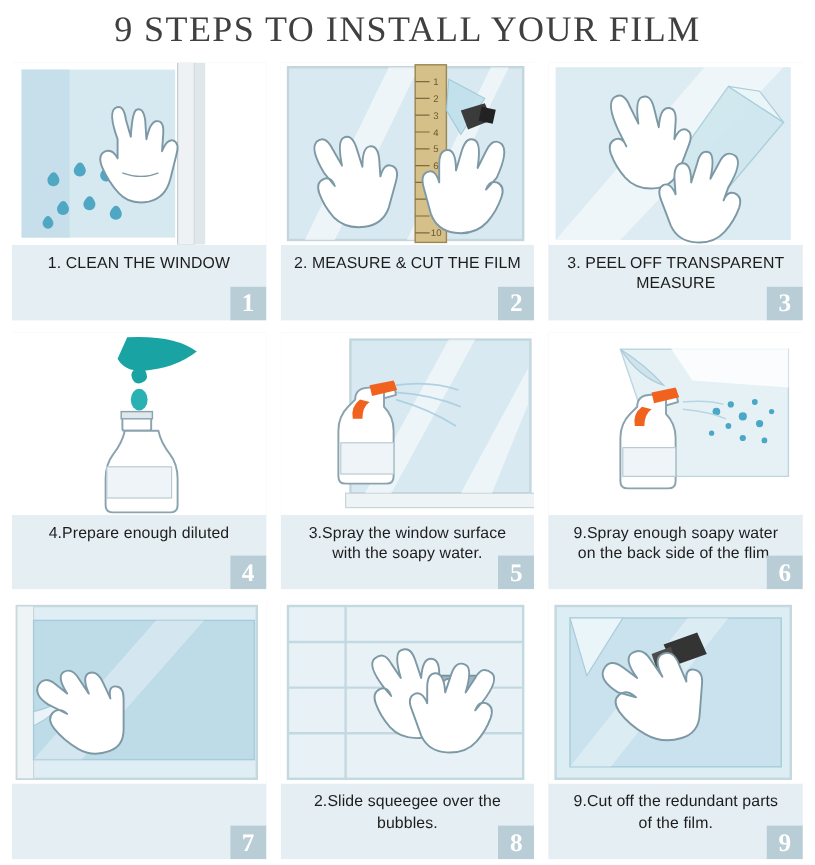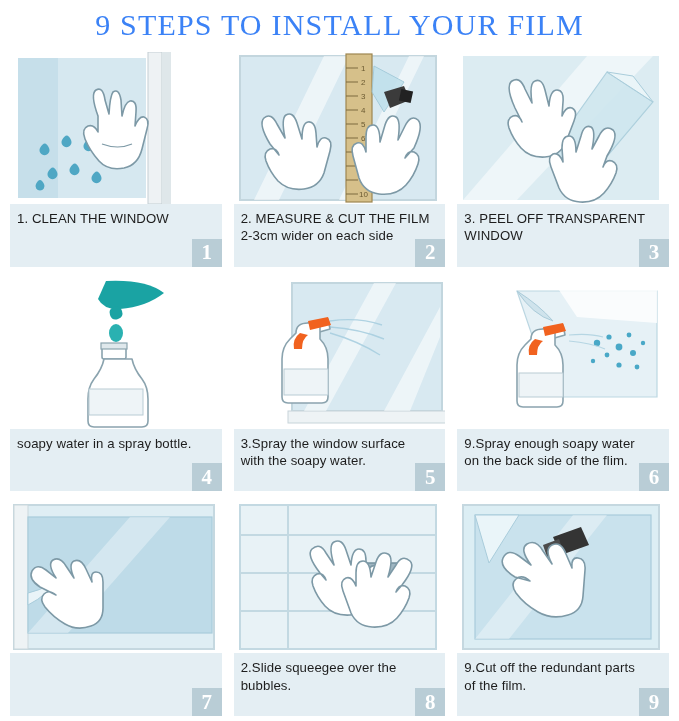--- a/index.html
+++ b/index.html
@@ -20,21 +20,21 @@
     position: relative;
     box-sizing: border-box;
     padding: 0 8px;
   }
   .title {
     text-align: center;
     font-family: "Liberation Serif", serif;
     font-size: 30px;
     letter-spacing: 1.2px;
     font-weight: 400;
-    color: #3b82f6;
+    color: #404040;
     padding: 8px 0 10px 0;
     margin: 0;
     white-space: nowrap;
   }
   .grid {
     display: grid;
     grid-template-columns: repeat(3, 1fr);
     grid-template-rows: repeat(3, 1fr);
     gap: 10px 12px;
     padding: 0 2px;
@@ -74,21 +74,21 @@
   }
   .caption {
     flex: 1 1 auto;
     background: #e4eef3;
     padding: 6px 7px 6px 7px;
     font-size: 13.2px;
     line-height: 1.32;
     color: #1d1d1d;
     letter-spacing: 0.1px;
   }
-  .caption span { display: block; }
+  .caption span { display: block; text-align: center; }
 </style>
 </head>
 <body>
 
 <div class="page">
 
   <h1 class="title">9 STEPS TO INSTALL YOUR FILM</h1>
 
   <div class="grid">
 
@@ -171,21 +171,20 @@
           </g>
 
           <g fill="#ffffff" stroke="#7d99a6" stroke-width="1.6" stroke-linejoin="round">
             <path d="M180 96 q10 -22 4 -28 q-7 -6 -13 6 l-7 14 q3 -20 -2 -23 q-7 -4 -11 8 l-5 17 q0 -17 -7 -17 q-7 0 -7 12 l0 15 q-3 -11 -9 -9 q-7 2 -4 13 l6 22 q5 14 20 16 q17 2 27 -9 q8 -9 12 -21 q3 -9 -4 -12 q-6 -2 -9 6z"></path>
           </g>
         </svg>
       </div>
       <div class="badge">2</div>
       <div class="caption">
         <span>2. MEASURE &amp; CUT THE FILM</span>
-        <span>2-3cm wider on each side</span>
       </div>
     </div>
 
     <div class="card">
       <div class="illus">
         <svg width="215" height="152" viewBox="0 0 215 152">
           <rect x="0" y="0" width="215" height="152" fill="#ffffff"></rect>
           <rect x="6" y="4" width="196" height="144" fill="#dcecf2"></rect>
           <polygon points="6,148 130,4 196,4 60,148" fill="#ffffff" opacity="0.5"></polygon>
 
@@ -194,21 +193,21 @@
 
           <g fill="#ffffff" stroke="#7d99a6" stroke-width="1.6" stroke-linejoin="round">
             <path d="M58 56 q-10 -22 -3 -27 q8 -5 13 8 l7 14 q-3 -20 3 -22 q7 -3 10 9 l4 16 q1 -16 8 -16 q7 0 6 12 l-1 14 q4 -10 10 -8 q6 3 2 13 l-8 21 q-6 14 -21 15 q-15 1 -24 -9 q-8 -9 -12 -20 q-3 -9 4 -12 q6 -2 9 6z"></path>
             <path d="M150 104 q12 -20 6 -26 q-8 -6 -14 6 l-7 13 q4 -19 -1 -22 q-7 -3 -10 9 l-5 16 q0 -16 -7 -16 q-7 0 -7 12 l1 14 q-4 -10 -10 -8 q-6 3 -2 13 l8 21 q6 13 21 14 q15 1 24 -9 q8 -9 12 -20 q3 -9 -4 -12 q-6 -2 -9 6z"></path>
           </g>
         </svg>
       </div>
       <div class="badge">3</div>
       <div class="caption">
         <span>3. PEEL OFF TRANSPARENT</span>
-        <span>WINDOW</span>
+        <span>MEASURE</span>
       </div>
     </div>
 
     <div class="card">
       <div class="illus">
         <svg width="215" height="152" viewBox="0 0 215 152">
           <rect x="0" y="0" width="215" height="152" fill="#ffffff"></rect>
 
           <path d="M96 4 q40 -2 58 12 q-18 14 -44 16 q-16 1 -22 -10 z" fill="#1aa3a3"></path>
           <path d="M104 30 q6 -2 8 4 q2 6 -4 8 q-6 2 -8 -4 q-2 -6 4 -8z" fill="#1aa3a3"></path>
@@ -217,21 +216,21 @@
           <g fill="#ffffff" stroke="#8aa3ae" stroke-width="1.6" stroke-linejoin="round">
             <rect x="92" y="70" width="24" height="12" rx="2"></rect>
             <path d="M94 82 q-2 10 -10 20 q-6 8 -6 20 l0 22 q0 6 6 6 l48 0 q6 0 6 -6 l0 -22 q0 -12 -6 -20 q-8 -10 -10 -20 z"></path>
           </g>
           <rect x="79" y="112" width="54" height="26" fill="#eef4f7" stroke="#b9ccd4" stroke-width="1"></rect>
           <rect x="91" y="66" width="26" height="6" fill="#dfe8ec" stroke="#8aa3ae" stroke-width="1.2"></rect>
         </svg>
       </div>
       <div class="badge">4</div>
       <div class="caption">
-        <span>soapy water in a spray bottle.</span>
+        <span>4.Prepare enough diluted</span>
       </div>
     </div>
 
     <div class="card">
       <div class="illus">
         <svg width="215" height="152" viewBox="0 0 215 152">
           <rect x="0" y="0" width="215" height="152" fill="#ffffff"></rect>
           <rect x="58" y="6" width="150" height="128" fill="#d8e9f1" stroke="#c2d6de" stroke-width="2"></rect>
           <rect x="54" y="134" width="158" height="12" fill="#eef3f5" stroke="#c7d4d9" stroke-width="1"></rect>
           <g opacity="0.55" fill="#ffffff">

